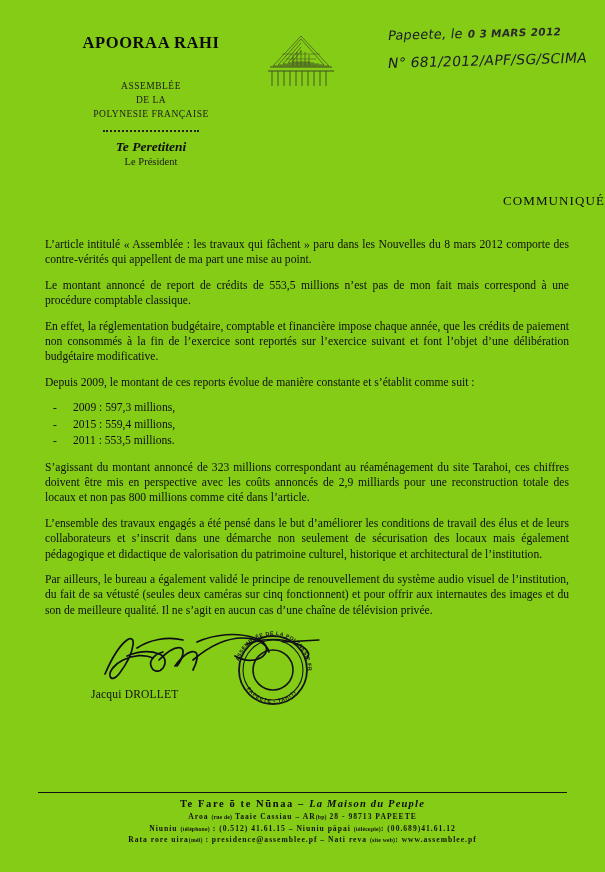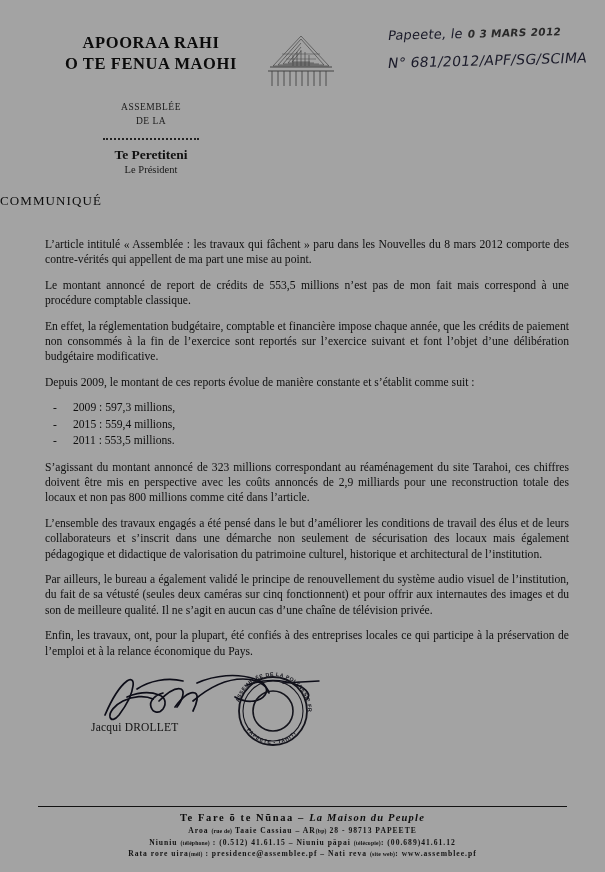--- a/index.html
+++ b/index.html
@@ -8,21 +8,21 @@
     background: #ffffff;
   }
   body {
     font-family: "Liberation Serif", serif;
     color: #111;
   }
   .page {
     position: relative;
     width: 605px;
     height: 872px;
-    background: #a3a3a3;
+    background: #84cc16;
     overflow: hidden;
   }
 
   
   .header {
     position: relative;
     height: 185px;
   }
   .letterhead {
     position: absolute;
@@ -47,20 +47,21 @@
     color: #1a1a1a;
   }
   .rule-dashes {
     margin: 9px auto 7px auto;
     width: 96px;
     border-top: 2px dotted #222;
     height: 0;
   }
   .title-tahitian {
     font-family: "Liberation Serif", serif;
+    font-style: italic;
     font-weight: bold;
     font-size: 13.5px;
     margin-top: 6px;
     color: #101010;
   }
   .title-french {
     font-family: "Liberation Serif", serif;
     font-size: 10.5px;
     margin-top: 1px;
     color: #181818;
@@ -105,21 +106,21 @@
     margin-left: 5px;
     color: #2a2a2a;
   }
   .hw-ref {
     margin-top: 12px;
     font-size: 14px;
   }
 
   
   .communique {
-    text-align: left;
+    text-align: right;
     font-size: 13px;
     letter-spacing: 1.1px;
     margin: 8px 0 16px 0;
     color: #0d0d0d;
   }
 
   
   .body {
     padding: 0 36px 0 45px;
     margin-top: 28px;
@@ -156,37 +157,37 @@
     margin-top: 8px;
   }
   .sig-svg {
     position: absolute;
     left: 52px;
     top: 2px;
   }
   .sig-name {
     position: absolute;
     left: 46px;
-    top: 52px;
+    top: 60px;
     font-size: 11.5px;
     color: #101010;
     letter-spacing: 0.2px;
   }
   .stamp {
     position: absolute;
     left: 180px;
     top: 0px;
   }
 
   
   .footer {
     position: absolute;
     left: 0;
     right: 0;
-    bottom: 12px;
+    bottom: 26px;
     padding: 0 38px;
     text-align: center;
   }
   .footer-rule {
     border-top: 1.6px solid #111;
     margin-bottom: 5px;
   }
   .f-line1 {
     font-size: 10.5px;
     font-weight: bold;
@@ -214,24 +215,24 @@
 </style>
 </head>
 <body>
 
 <div class="page">
 
   <div class="header">
 
     <div class="letterhead">
       <div class="org-line1">APOORAA RAHI</div>
-      <div class="org-line2">O TE FENUA MAOHI</div>
       <div class="sub-block">
         <div>ASSEMBLÉE</div>
         <div>DE LA</div>
+        <div>POLYNESIE FRANÇAISE</div>
       </div>
       <div class="rule-dashes"></div>
       <div class="title-tahitian">Te Peretiteni</div>
       <div class="title-french">Le Président</div>
     </div>
 
     <svg class="logo" viewBox="0 0 78 58">
       <g stroke="#2b2b2b" stroke-width="0.7" fill="none">
         <path d="M39 3 L11 33 L67 33 Z"></path>
         <path d="M39 6 L16 32 L62 32 Z"></path>
@@ -265,21 +266,20 @@
 
     <ul class="list">
       <li><span class="dash">-</span><span>2009 : 597,3 millions,</span></li>
       <li><span class="dash">-</span><span>2015 : 559,4 millions,</span></li>
       <li><span class="dash">-</span><span>2011 : 553,5 millions.</span></li>
     </ul>
 
     <p class="para">S’agissant du montant annoncé de 323 millions correspondant au réaménagement du site Tarahoi, ces chiffres doivent être mis en perspective avec les coûts annoncés de 2,9 milliards pour une reconstruction totale des locaux et non pas 800 millions comme cité dans l’article.</p>
     <p class="para">L’ensemble des travaux engagés a été pensé dans le but d’améliorer les conditions de travail des élus et de leurs collaborateurs et s’inscrit dans une démarche non seulement de sécurisation des locaux mais également pédagogique et didactique de valorisation du patrimoine culturel, historique et architectural de l’institution.</p>
     <p class="para">Par ailleurs, le bureau a également validé le principe de renouvellement du système audio visuel de l’institution, du fait de sa vétusté (seules deux caméras sur cinq fonctionnent) et pour offrir aux internautes des images et du son de meilleure qualité. Il ne s’agit en aucun cas d’une chaîne de télévision privée.</p>
-    <p class="para">Enfin, les travaux, ont, pour la plupart, été confiés à des entreprises locales ce qui participe à la préservation de l’emploi et à la relance économique du Pays.</p>
 
     <div class="signature-area">
       <svg class="sig-svg" width="230" height="60" viewBox="0 0 230 60">
         <g stroke="#0d0d18" fill="none" stroke-width="1.7" stroke-linecap="round">
           <path d="M8 44 C14 30, 22 16, 30 10 C34 7, 37 9, 36 15 C35 24, 28 36, 22 44 C18 49, 14 50, 13 46 C12 41, 18 34, 26 30 C36 25, 48 24, 56 28"></path>
           <path d="M30 26 C40 22, 52 20, 62 24 C68 26, 70 32, 66 38 C62 43, 56 42, 54 36 C52 30, 58 24, 66 22"></path>
           <path d="M62 30 C70 22, 78 16, 84 18 C88 20, 86 28, 80 36"></path>
           <path d="M78 36 C84 28, 92 20, 98 22 C102 24, 100 32, 96 40"></path>
           <path d="M40 18 C52 10, 70 6, 86 10"></path>
           <path d="M96 30 C110 18, 128 8, 146 8 C160 8, 170 14, 172 22"></path>

